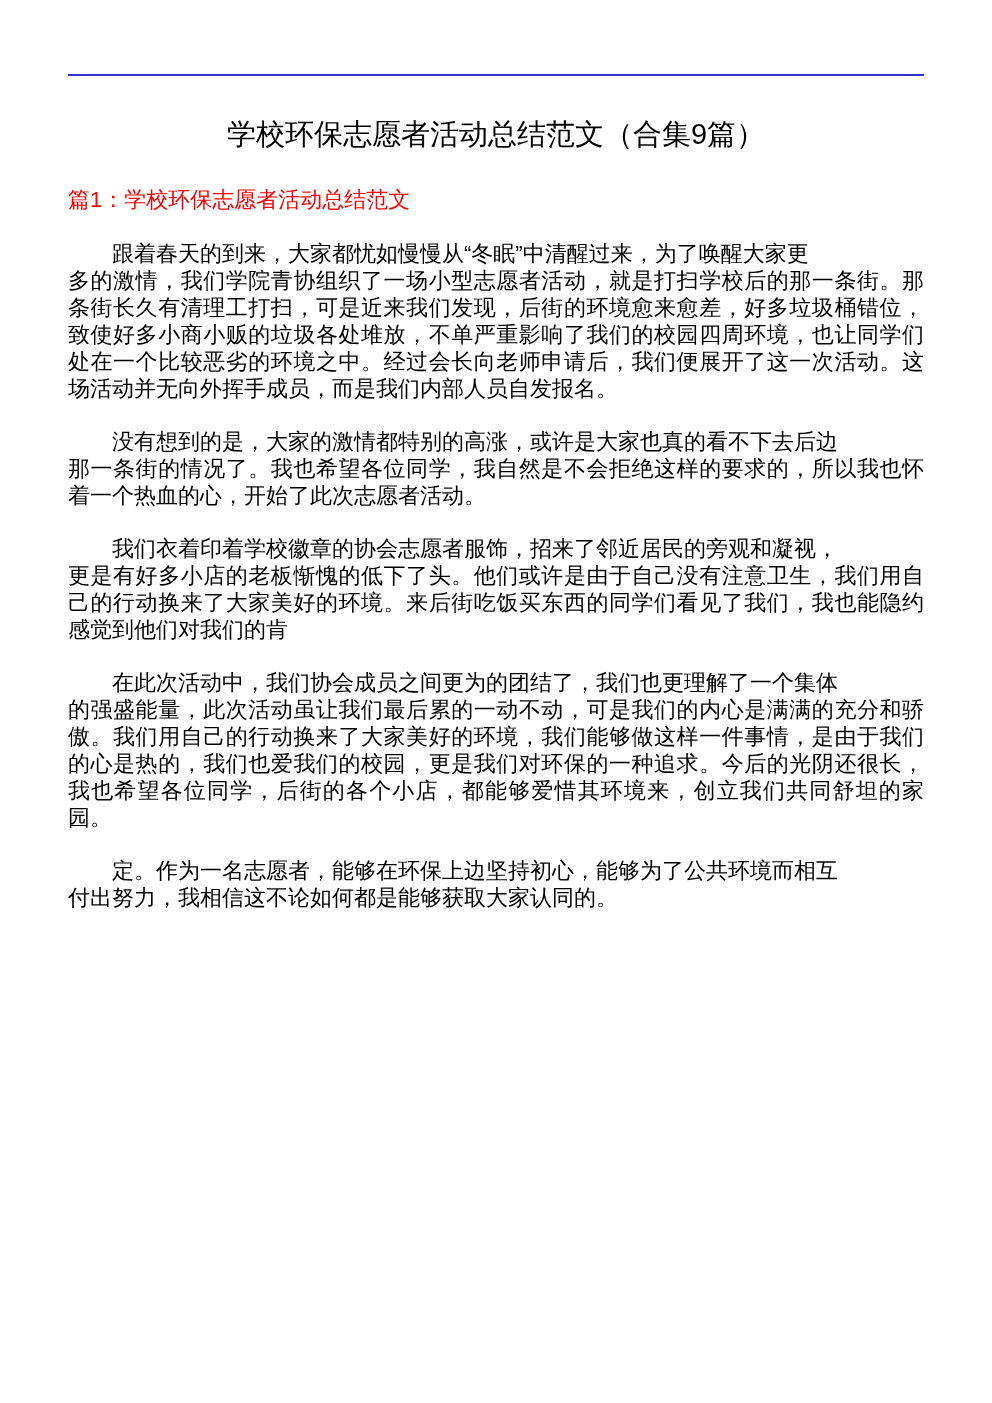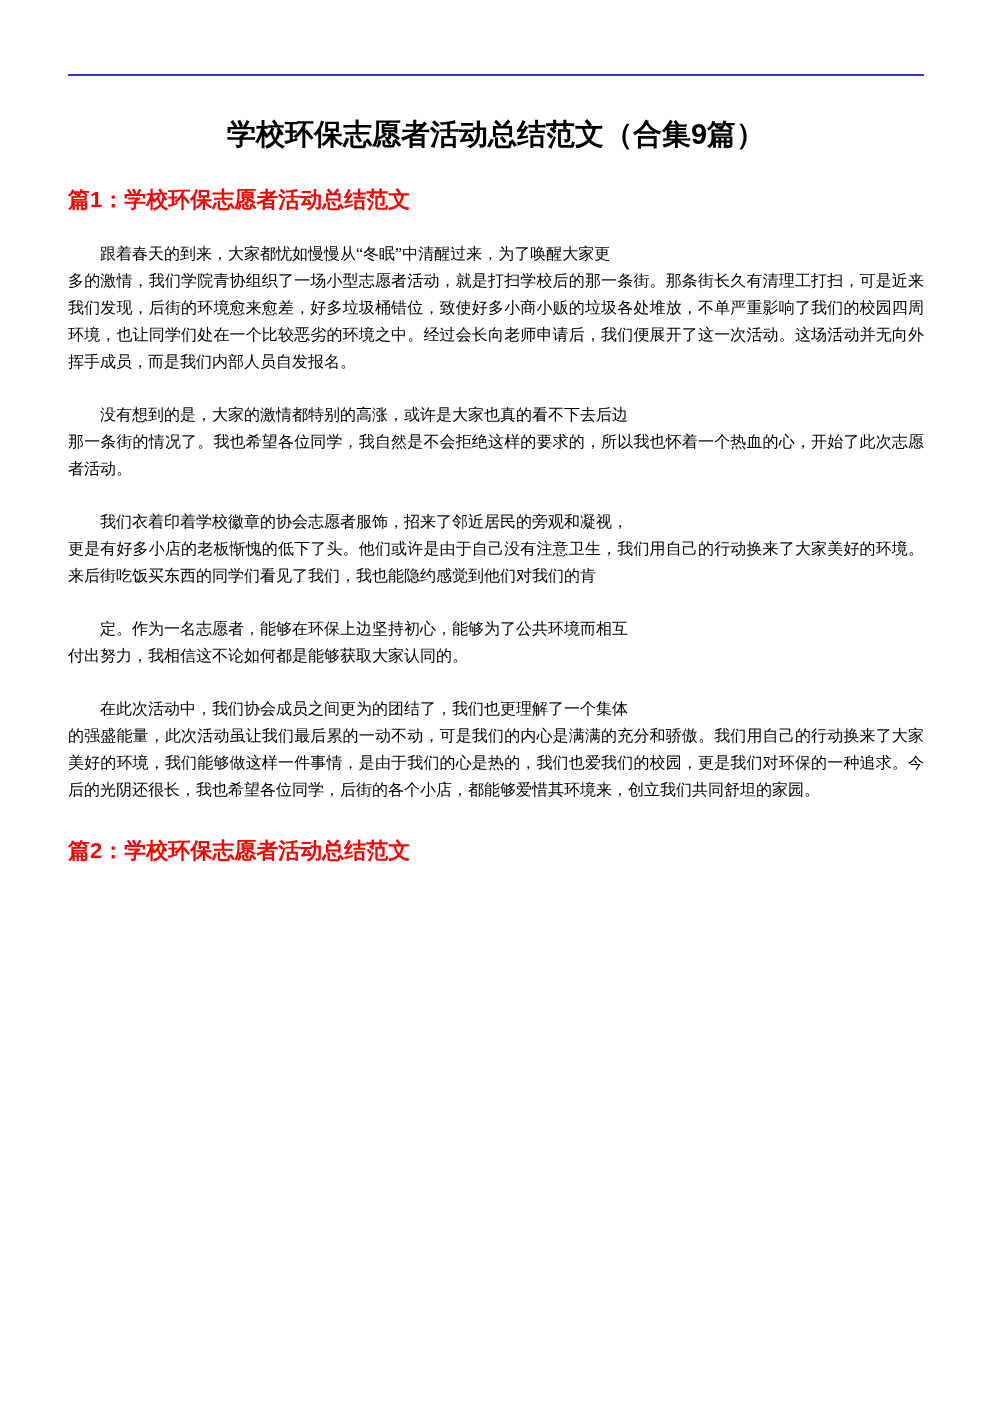--- a/index.html
+++ b/index.html
@@ -30,59 +30,57 @@
     height: 2px;
     background: var(--accent-blue);
   }
   .top-rule {
     margin: 74px 68px 0 68px;
   }
   .doc-title {
     margin: 40px 68px 12px 68px;
     font-size: 29px;
     line-height: 36px;
-    font-weight: bold;
+    font-weight: normal;
     text-align: center;
     color: var(--body-text);
   }
   .doc-body {
     margin: 0 68px;
   }
   .section-heading {
     margin: 34px 0 0 0;
     font-size: 22px;
     line-height: 28px;
-    font-weight: bold;
+    font-weight: normal;
     color: var(--heading-red);
   }
   .para {
     margin: 26px 0 0 0;
-    font-size: 16px;
+    font-size: 22px;
     line-height: 27px;
     color: var(--body-text);
     text-indent: 2em;
     text-align: justify;
     white-space: pre-line;
-    font-family: Liberation Serif, serif;
   }
 </style>
 </head>
 <body>
 
 <div class="page">
   <div class="rule top-rule"></div>
   <h1 class="doc-title">学校环保志愿者活动总结范文（合集9篇）</h1>
   <main class="doc-body" id="doc-body">
       <h2 class="section-heading">篇1：学校环保志愿者活动总结范文</h2>
       <p class="para">跟着春天的到来，大家都忧如慢慢从“冬眠”中清醒过来，为了唤醒大家更
 多的激情，我们学院青协组织了一场小型志愿者活动，就是打扫学校后的那一条街。那条街长久有清理工打扫，可是近来我们发现，后街的环境愈来愈差，好多垃圾桶错位，致使好多小商小贩的垃圾各处堆放，不单严重影响了我们的校园四周环境，也让同学们处在一个比较恶劣的环境之中。经过会长向老师申请后，我们便展开了这一次活动。这场活动并无向外挥手成员，而是我们内部人员自发报名。</p>
       <p class="para">没有想到的是，大家的激情都特别的高涨，或许是大家也真的看不下去后边
 那一条街的情况了。我也希望各位同学，我自然是不会拒绝这样的要求的，所以我也怀着一个热血的心，开始了此次志愿者活动。</p>
       <p class="para">我们衣着印着学校徽章的协会志愿者服饰，招来了邻近居民的旁观和凝视，
 更是有好多小店的老板惭愧的低下了头。他们或许是由于自己没有注意卫生，我们用自己的行动换来了大家美好的环境。来后街吃饭买东西的同学们看见了我们，我也能隐约感觉到他们对我们的肯</p>
+      <p class="para">在此次活动中，我们协会成员之间更为的团结了，我们也更理解了一个集体
+的强盛能量，此次活动虽让我们最后累的一动不动，可是我们的内心是满满的充分和骄傲。我们用自己的行动换来了大家美好的环境，我们能够做这样一件事情，是由于我们的心是热的，我们也爱我们的校园，更是我们对环保的一种追求。今后的光阴还很长，我也希望各位同学，后街的各个小店，都能够爱惜其环境来，创立我们共同舒坦的家园。</p>
       <p class="para">定。作为一名志愿者，能够在环保上边坚持初心，能够为了公共环境而相互
 付出努力，我相信这不论如何都是能够获取大家认同的。</p>
-      <p class="para">在此次活动中，我们协会成员之间更为的团结了，我们也更理解了一个集体
-的强盛能量，此次活动虽让我们最后累的一动不动，可是我们的内心是满满的充分和骄傲。我们用自己的行动换来了大家美好的环境，我们能够做这样一件事情，是由于我们的心是热的，我们也爱我们的校园，更是我们对环保的一种追求。今后的光阴还很长，我也希望各位同学，后街的各个小店，都能够爱惜其环境来，创立我们共同舒坦的家园。</p>
-      <h2 class="section-heading">篇2：学校环保志愿者活动总结范文</h2>
     </main>
 
 </div>
 
 </body></html>

